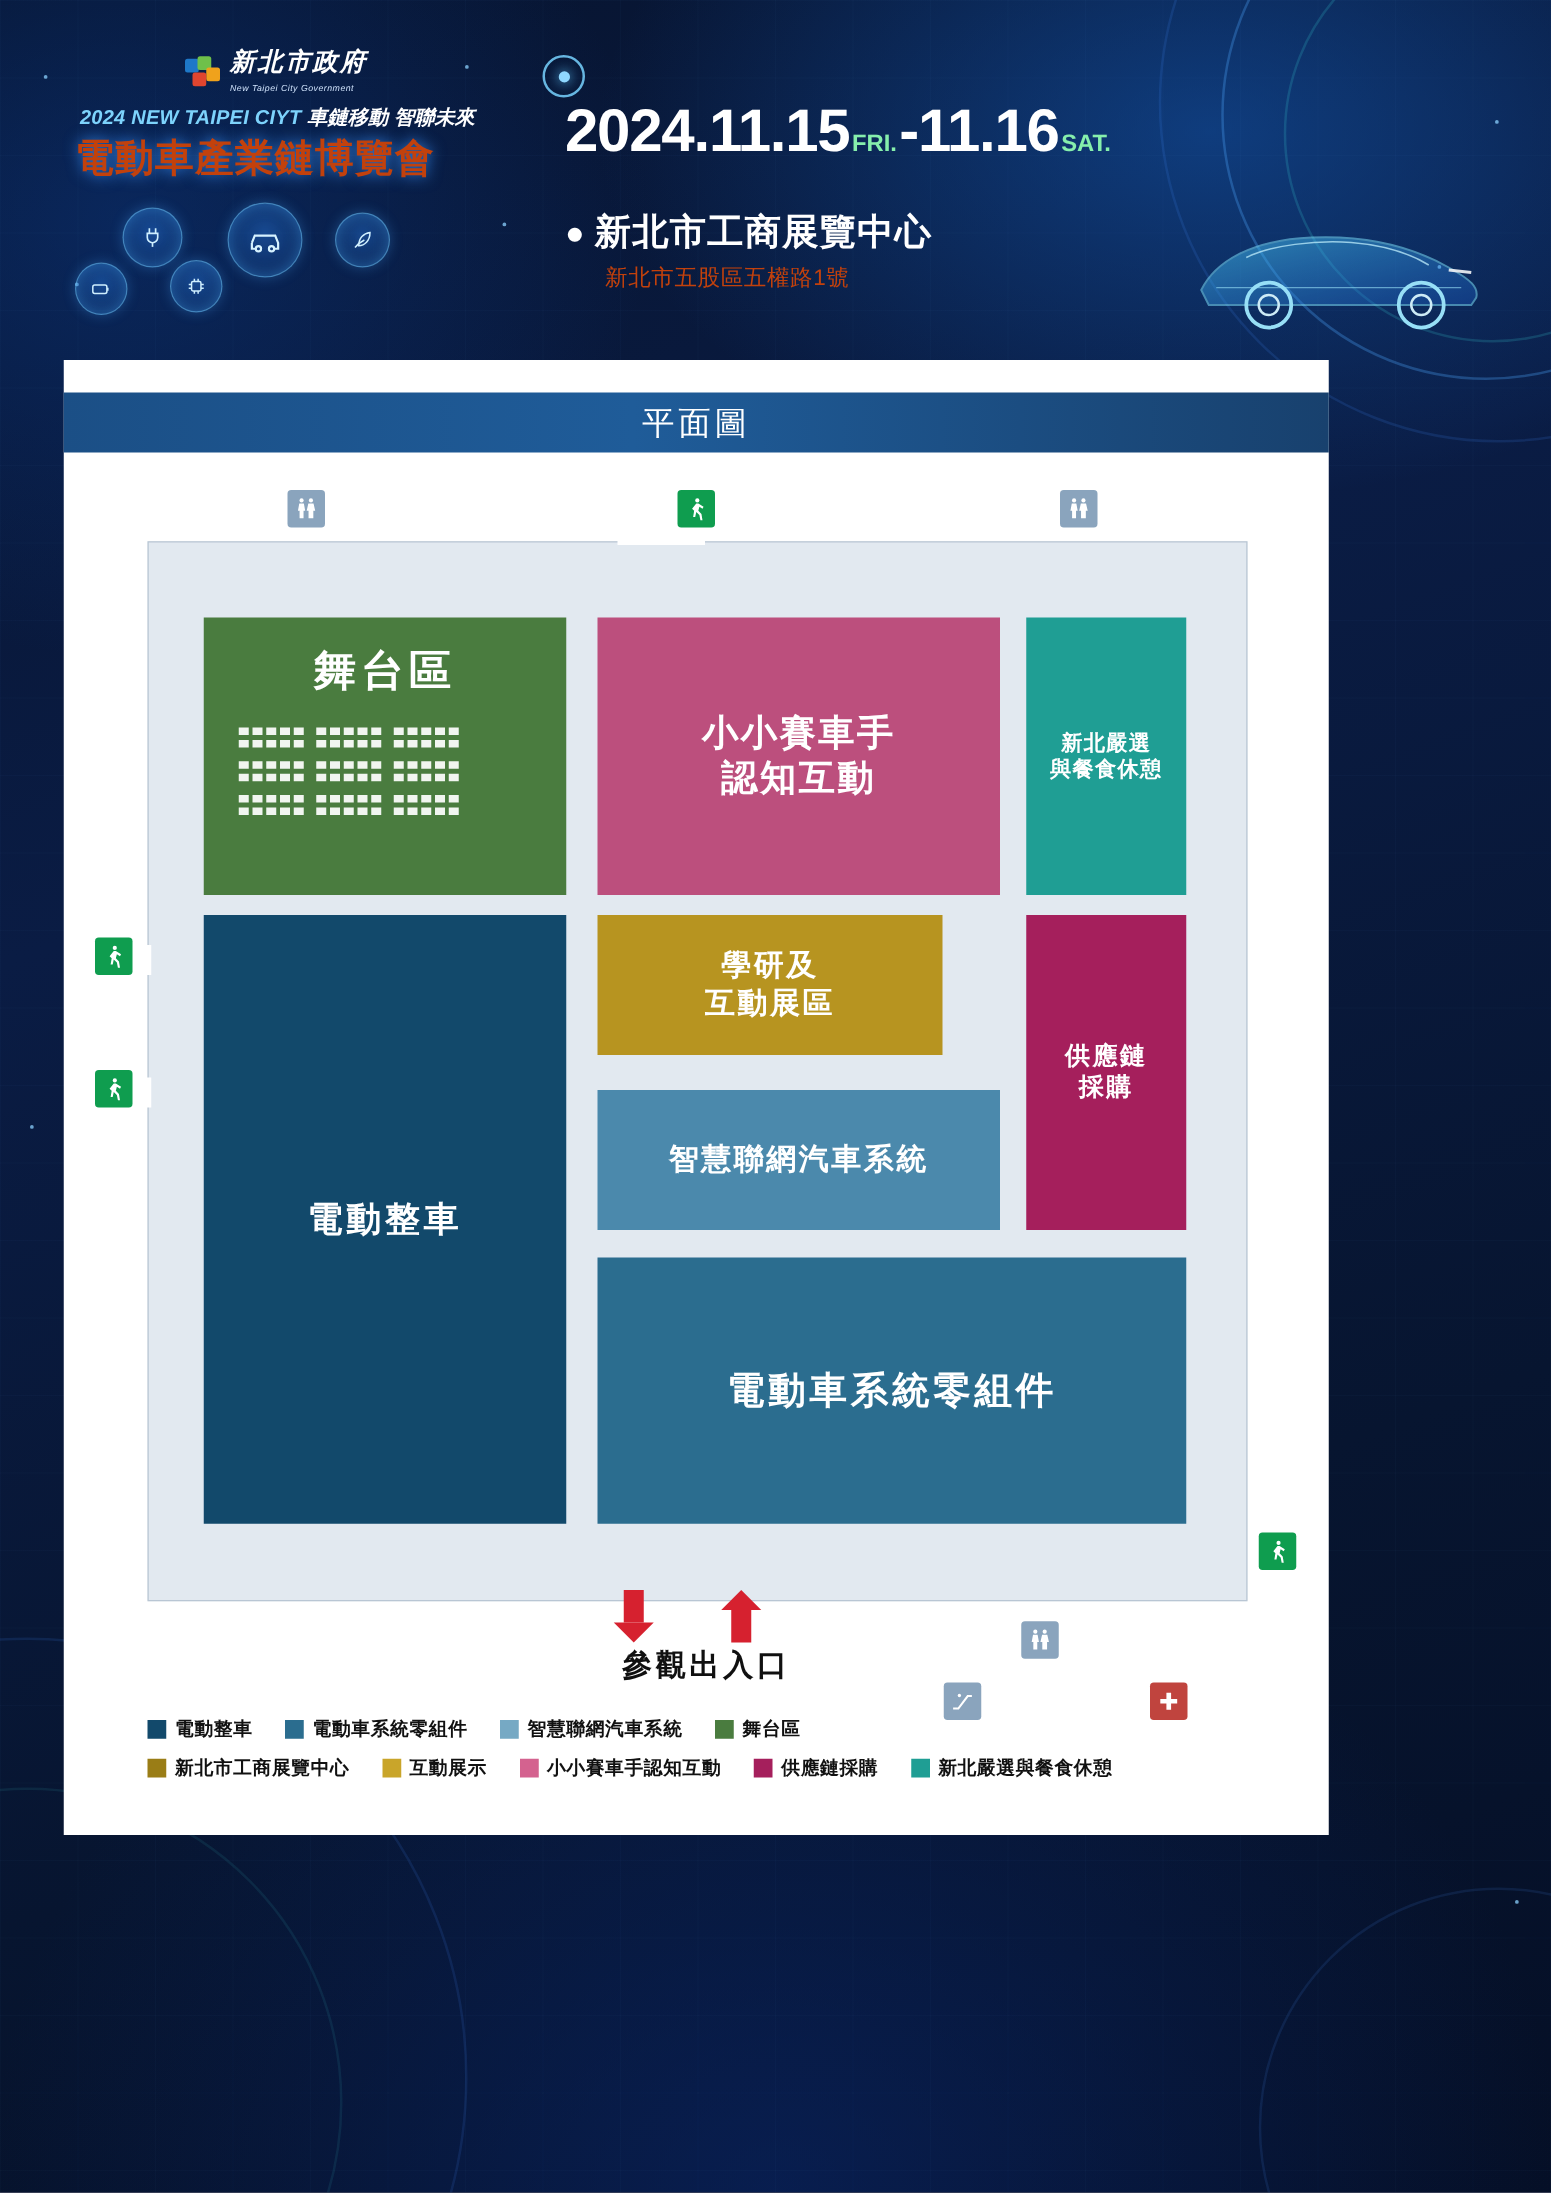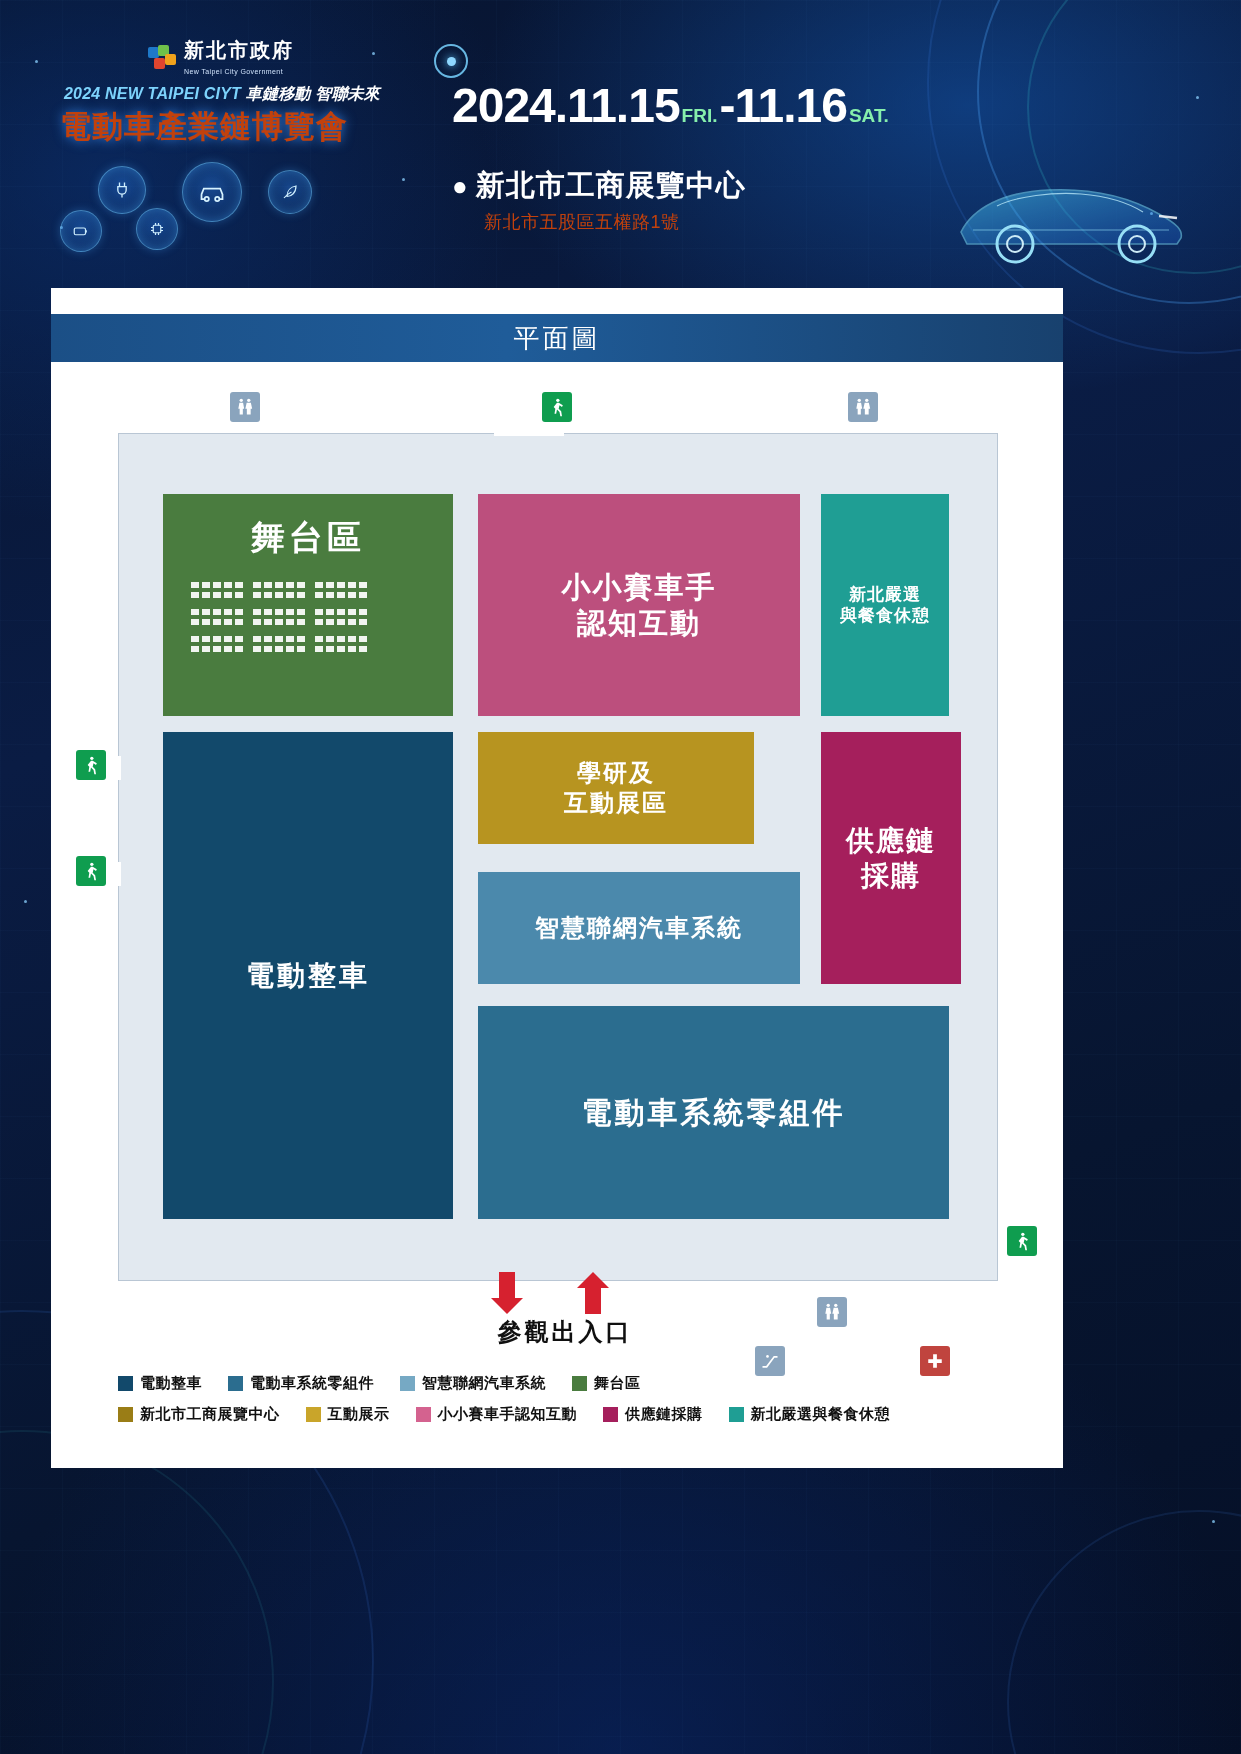--- a/index.html
+++ b/index.html
@@ -73,21 +73,21 @@
   .gov-logo .mark i {
     position: absolute;
     display: block;
     width: 11px; height: 11px;
     border-radius: 2px;
   }
   .gov-logo .mark i:nth-child(1) { left: 0;  top: 2px;  background: #1e78c8; }
   .gov-logo .mark i:nth-child(2) { left: 10px; top: 0;   background: #6fc04a; }
   .gov-logo .mark i:nth-child(3) { left: 17px; top: 9px; background: #f0a21c; }
   .gov-logo .mark i:nth-child(4) { left: 6px; top: 13px; background: #e0452f; }
-  .gov-logo .txt { line-height: 1.05; }
+  .gov-logo .txt { line-height: 1.05; font-style: italic; }
   .gov-logo .txt .cn {
     font-size: 20px;
     font-weight: bold;
     letter-spacing: 2px;
     color: #ffffff;
     font-family: "Liberation Serif", serif;
   }
   .gov-logo .txt .en {
     font-size: 7px;
     letter-spacing: .4px;
@@ -247,21 +247,21 @@
   .seat-row { display: flex; gap: 10px; margin-bottom: 4px; }
   .seat-blk { display: flex; gap: 3px; }
   .seat { width: 8px; height: 6px; background: #ffffff; opacity: .92; }
   .seat-gap { height: 7px; }
 
   #z-kid     { left: 478px; top: 494px;  width: 322px; height: 222px; background: #bc4f7d; font-size: 29px; letter-spacing: 2px; }
   #z-food    { left: 821px; top: 494px;  width: 128px; height: 222px; background: #1f9e94; font-size: 17px; letter-spacing: 1px; }
   #z-ev      { left: 163px; top: 732px;  width: 290px; height: 487px; background: #12496b; font-size: 28px; letter-spacing: 3px; }
   #z-academy { left: 478px; top: 732px;  width: 276px; height: 112px; background: #b79420; font-size: 24px; letter-spacing: 2px; }
   #z-smart   { left: 478px; top: 872px;  width: 322px; height: 112px; background: #4b89ac; font-size: 24px; letter-spacing: 2px; }
-  #z-supply  { left: 821px; top: 732px;  width: 140px; height: 252px; background: #a51f5c; font-size: 28px; letter-spacing: 2px; }
+  #z-supply  { left: 821px; top: 732px;  width: 128px; height: 252px; background: #a51f5c; font-size: 20px; letter-spacing: 2px; }
   #z-parts   { left: 478px; top: 1006px; width: 471px; height: 213px; background: #2b6d8f; font-size: 30px; letter-spacing: 3px; }
 
   
   .fic {
     position: absolute;
     width: 30px; height: 30px;
     border-radius: 3px;
     display: flex;
     align-items: center;
     justify-content: center;

